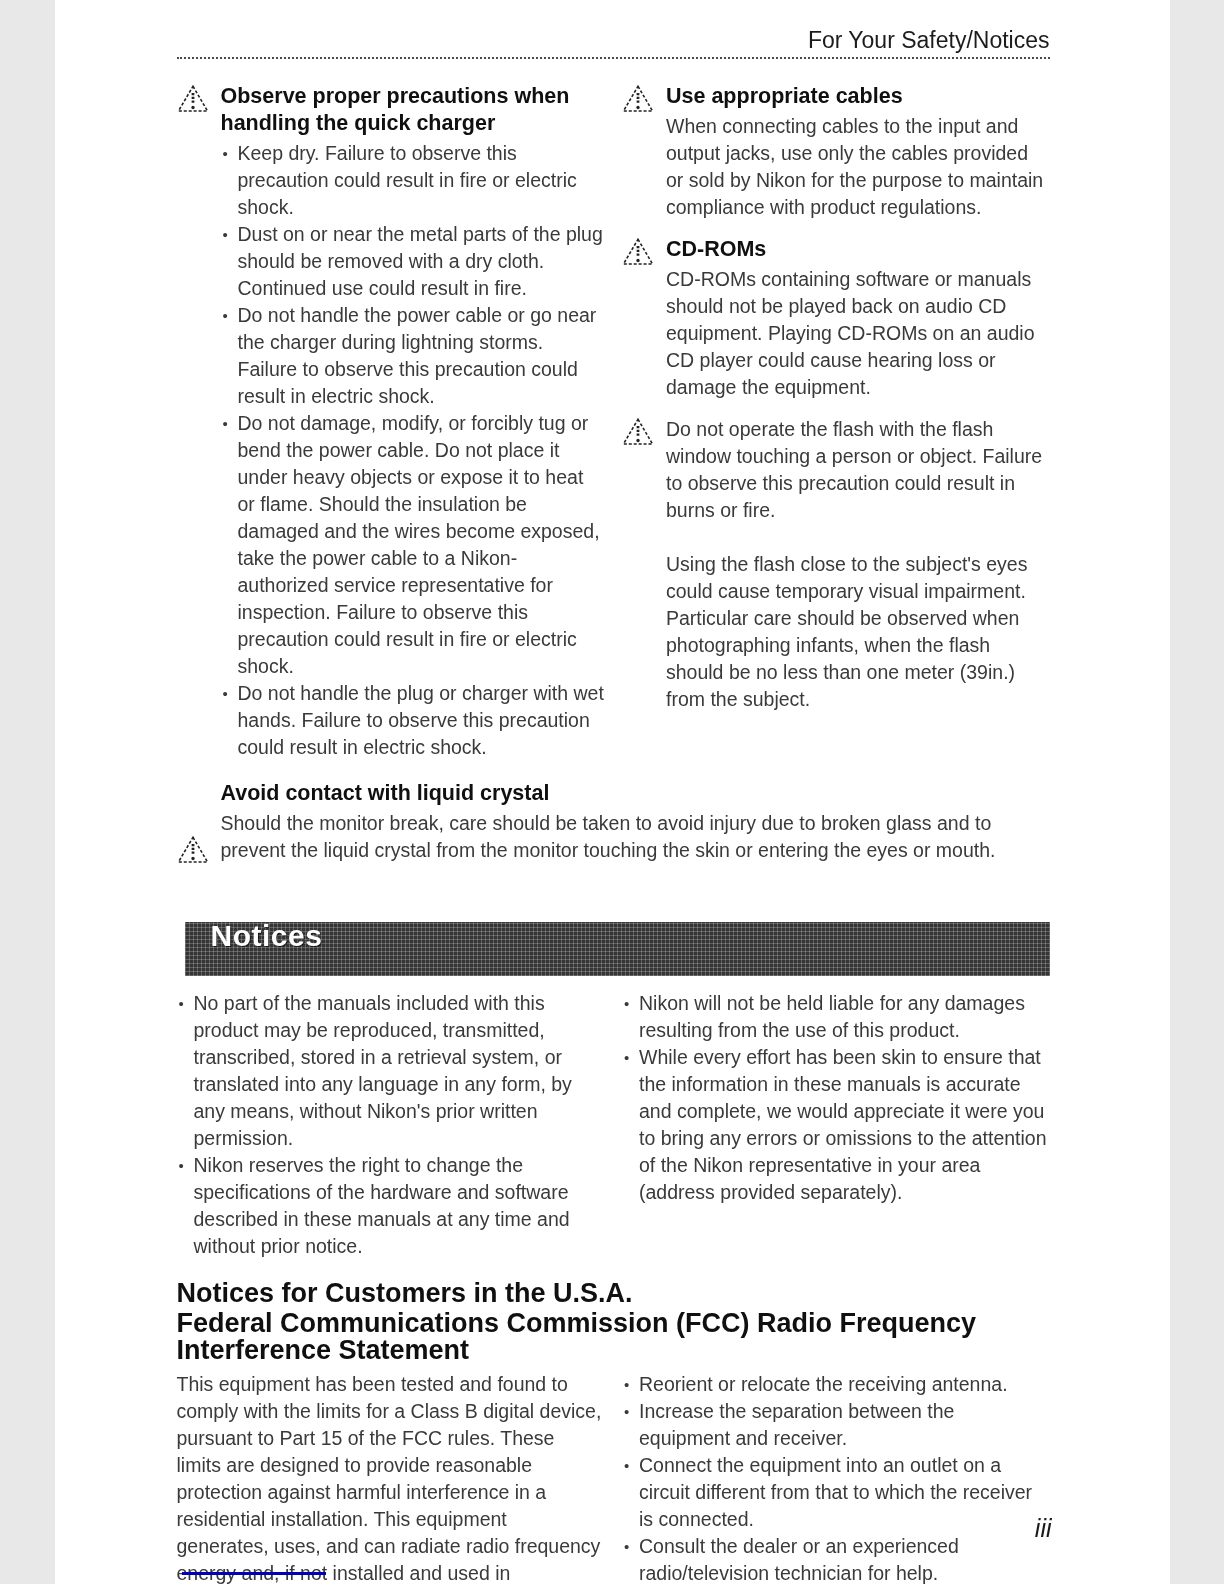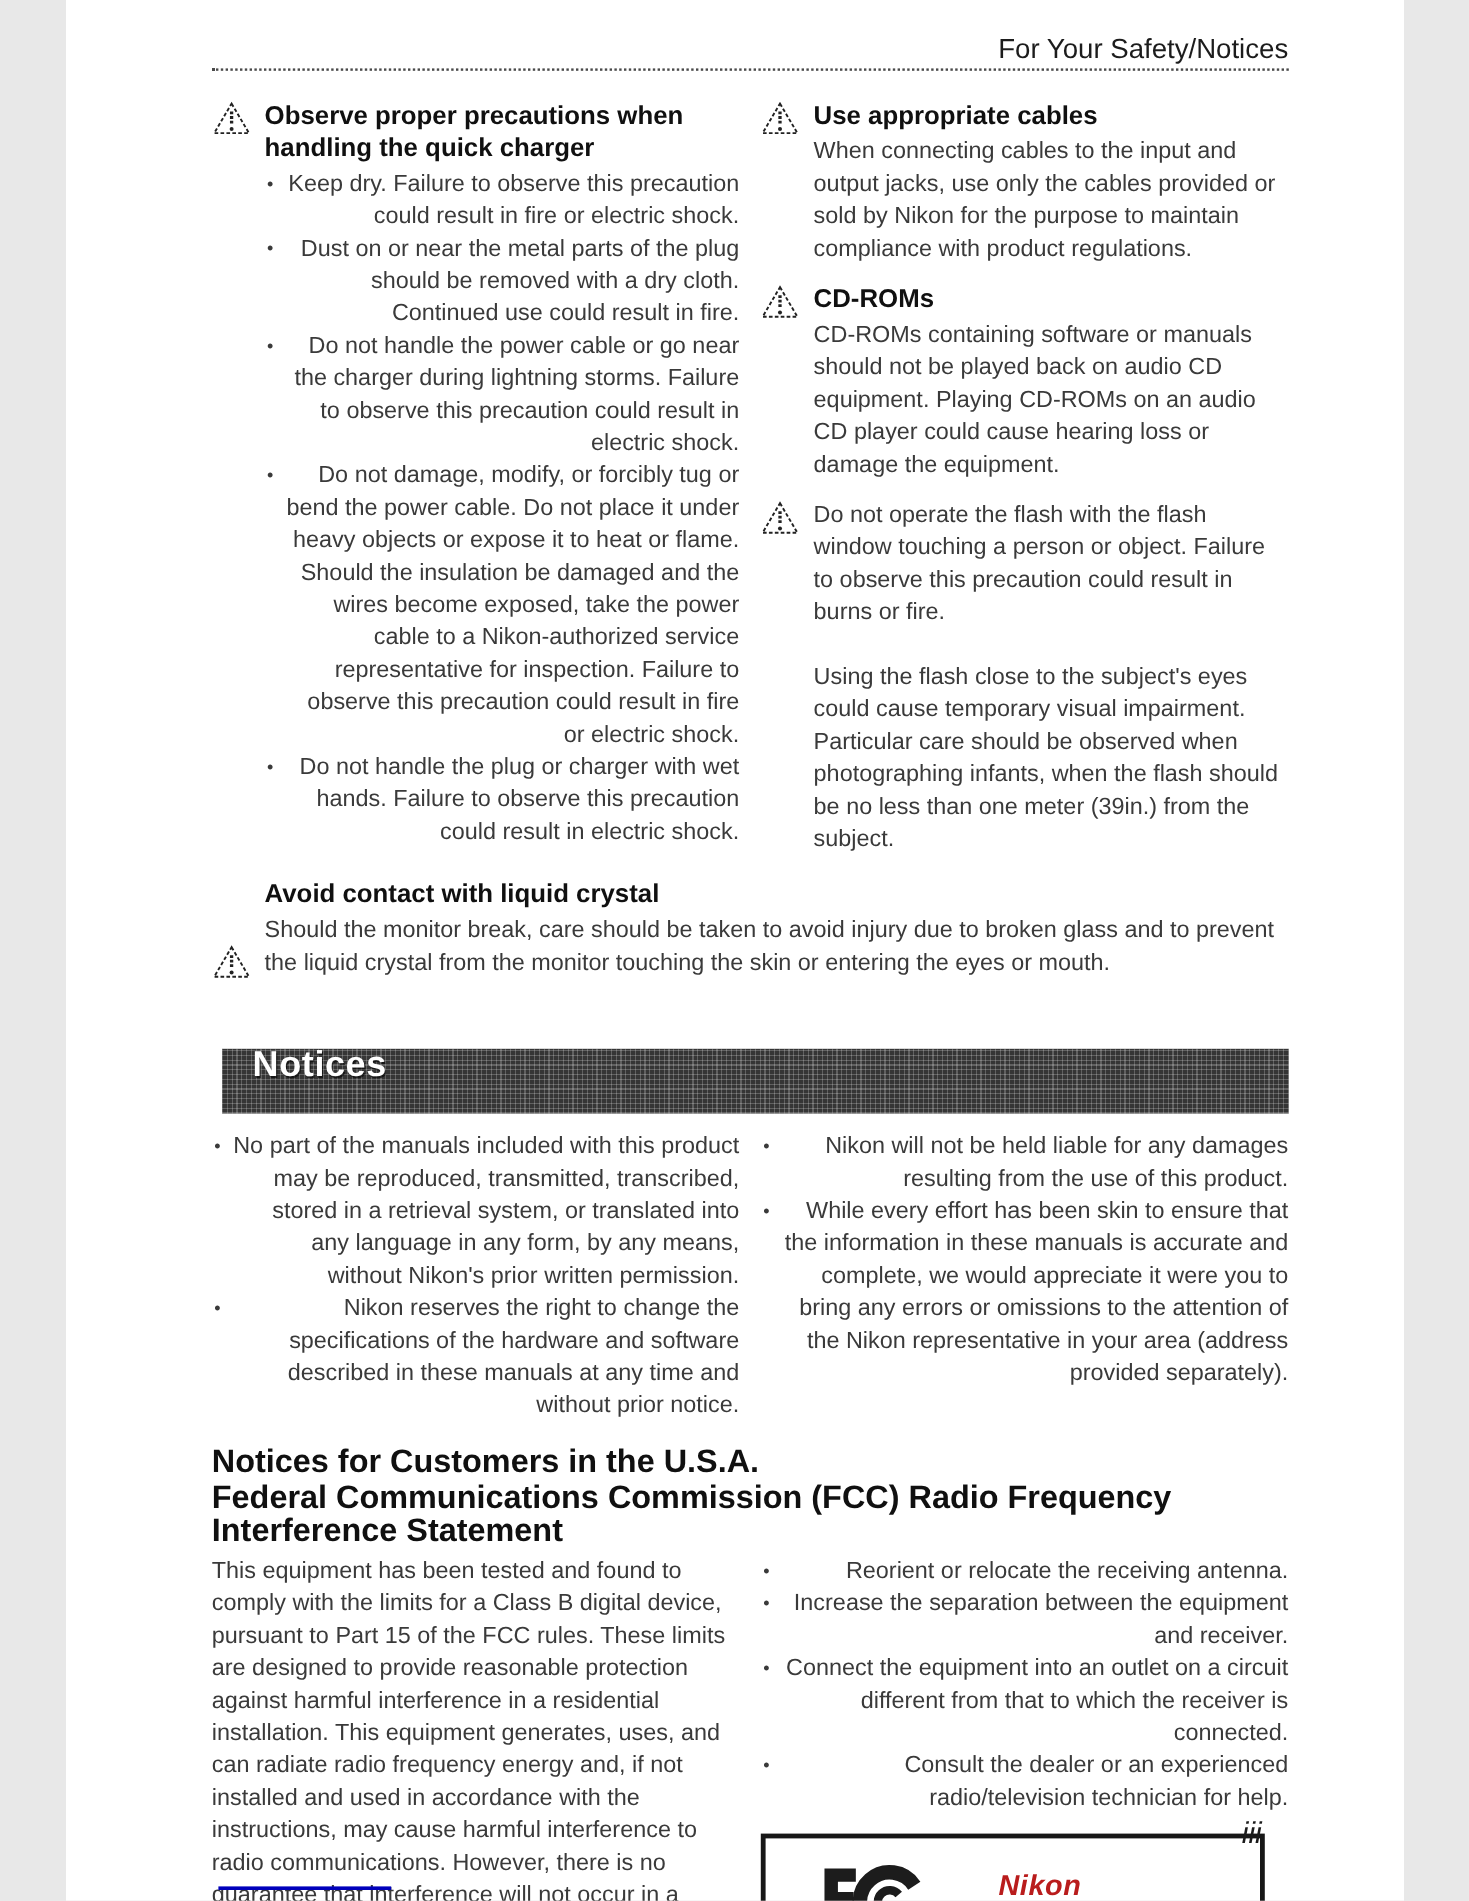--- a/index.html
+++ b/index.html
@@ -6,21 +6,21 @@
   html,body { margin:0; padding:0; background:#e8e8e8; }
   .page {
     position: relative;
     width: 1115px; height: 1584px;
     margin: 0 auto;
     background: #ffffff;
     font-family: "Liberation Sans", "DejaVu Sans", sans-serif;
     color: #3a3a3a;
     font-size: 19.5px;
     line-height: 27px;
-    padding: 26px 96px 0 122px;
+    padding: 26px 120px 0 122px;
   }
   
   .htitle {
     text-align: right;
     font-size: 23px;
     color: #1c1c1c;
     line-height: 28px;
   }
   .hrule {
     border-bottom: 2px dotted #4a4a4a;
@@ -39,21 +39,21 @@
     margin: 0 0 3px 0;
     font-size: 21.5px;
     line-height: 27px;
     font-weight: bold;
     color: #101010;
   }
   .wbody p { margin: 0; }
   .gap-par { margin-top: 27px !important; }
   
   ul.blist { list-style: none; margin: 0; padding: 0; }
-  ul.blist li { position: relative; padding-left: 17px; margin: 0; text-align: right; }
+  ul.blist li { position: relative; padding-left: 17px; margin: 0; }
   ul.blist li::before {
     content: "\2022";
     position: absolute; left: 2px; top: 0;
     font-size: 15px; color: #3a3a3a;
   }
   
   .avoid { margin-top: 4px; margin-bottom: 0; align-items: flex-end; }
   
   .banner {
     margin: 58px 0 14px 8px;

